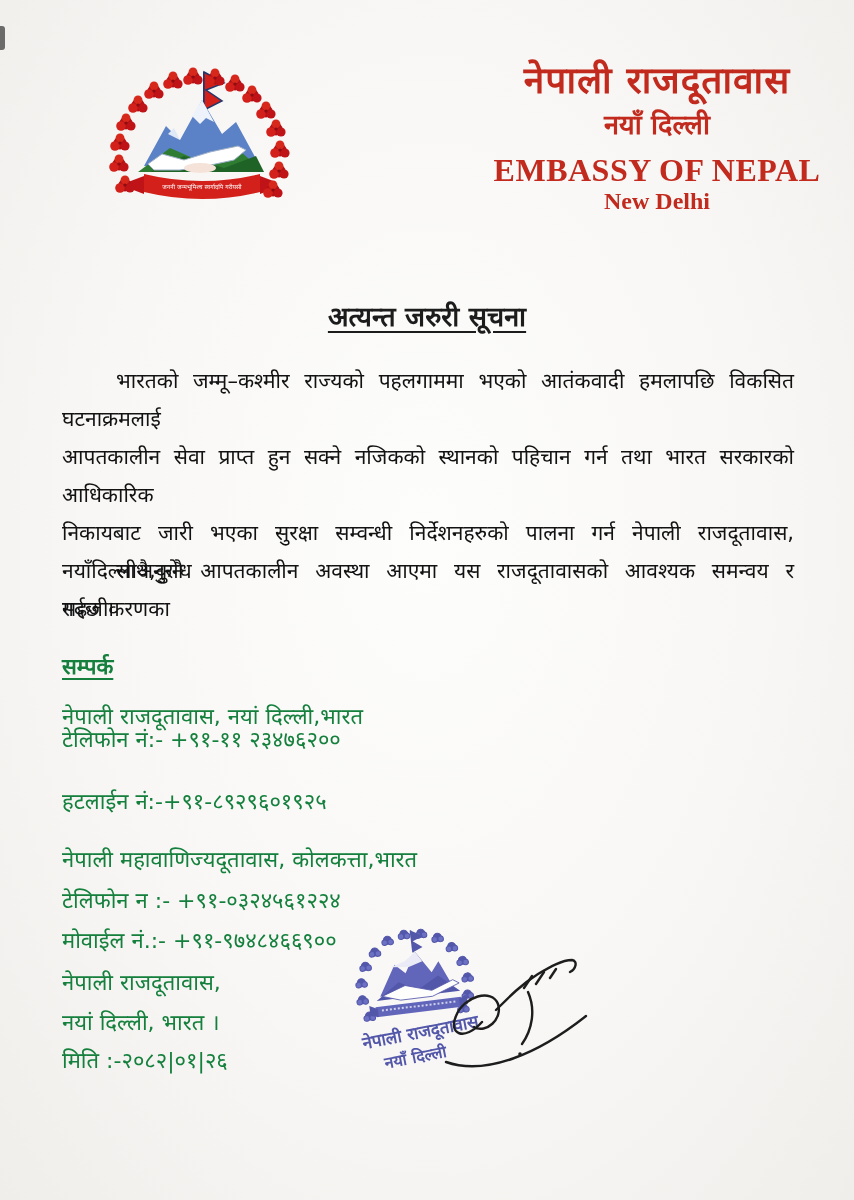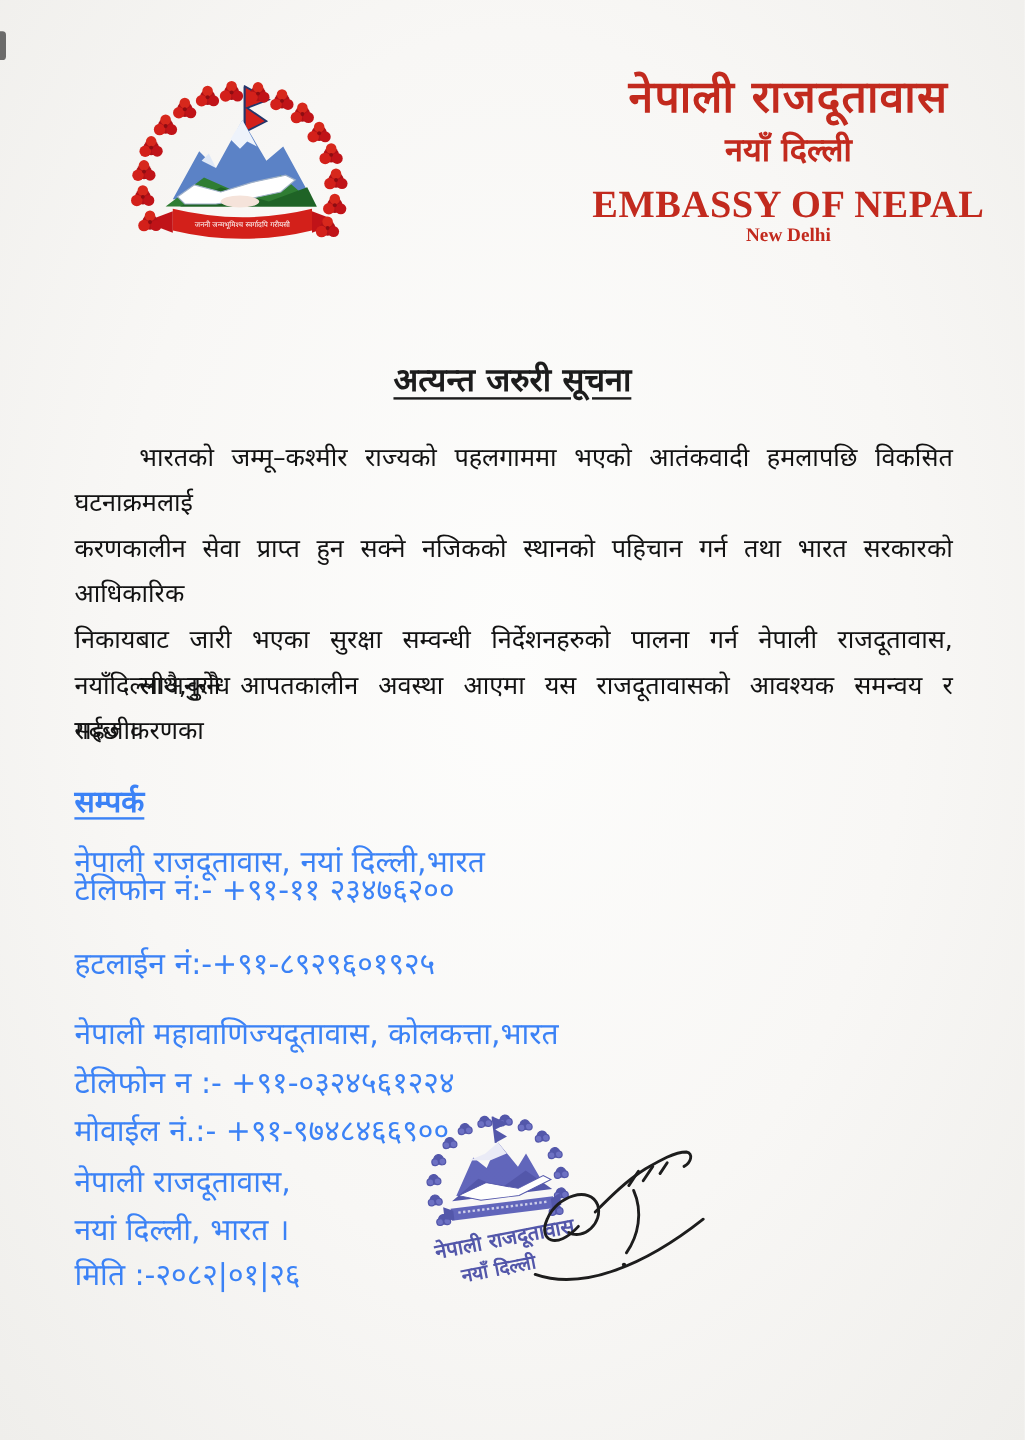--- a/index.html
+++ b/index.html
@@ -10,34 +10,34 @@
       radial-gradient(ellipse at 50% 45%, #fdfdfc 0%, #f8f7f5 55%, #efeeeb 100%);
     color:#1c1c1c;
   }
   .scan-mark{position:absolute;left:0;top:26px;width:5px;height:24px;background:#4a4a48;border-radius:0 3px 3px 0;opacity:.8;}
   
   .logo{position:absolute;left:88px;top:64px;width:228px;height:152px;}
   .header-right{position:absolute;left:470px;top:60px;width:374px;text-align:center;color:#c22a1e;}
   .org-np{font-size:37px;font-weight:bold;line-height:1.15;letter-spacing:1px;}
   .city-np{font-size:27px;font-weight:bold;margin-top:2px;}
   .org-en{font-family:"Liberation Serif",serif;font-weight:bold;font-size:32px;margin-top:10px;letter-spacing:.5px;}
-  .city-en{font-family:"Liberation Serif",serif;font-weight:bold;font-size:16px;line-height:1.05;}
+  .city-en{font-family:"Liberation Serif",serif;font-weight:bold;font-size:24px;line-height:1.05;}
   
   .notice-title{position:absolute;top:297px;left:0;width:100%;text-align:center;
     font-size:27px;font-weight:bold;}
   .notice-title span{text-decoration:underline;text-underline-offset:5px;text-decoration-thickness:2px;}
   
   .para{position:absolute;left:62px;right:60px;font-size:21px;line-height:38px;color:#121212;}
   .para1{top:362px;}
   .para2{top:552px;}
   .pline{text-align:justify;text-align-last:justify;white-space:normal;}
   .pline.first{text-indent:54px;}
   .pline.last{text-align-last:left;}
   
-  .cline{position:absolute;left:62px;font-size:25px;color:#3b82f6;white-space:nowrap;}
+  .cline{position:absolute;left:62px;font-size:22px;color:#15803d;white-space:nowrap;}
   .contact-heading{top:650px;font-weight:bold;text-decoration:underline;text-underline-offset:4px;}
   .l-embassy{top:700px;}
   .l-phone{top:723px;}
   .l-hotline{top:785px;text-align:center;}
   .l-consulate{top:843px;}
   .l-ctel{top:884px;}
   .l-cmob{top:924px;}
   .l-s1{top:966px;}
   .l-s2{top:1006px;}
   .l-date{top:1044px;}
@@ -115,21 +115,21 @@
   <div class="org-en">EMBASSY OF NEPAL</div>
   <div class="city-en">New Delhi</div>
 </div>
 
 <div class="notice-title">
   <span>अत्यन्त जरुरी सूचना</span>
 </div>
 
 <div class="para para1">
   <div class="pline first">भारतको जम्मू–कश्मीर राज्यको पहलगाममा भएको आतंकवादी हमलापछि विकसित घटनाक्रमलाई</div>
-  <div class="pline">करणकालीन सेवा प्राप्त हुन सक्ने नजिकको स्थानको पहिचान गर्न तथा भारत सरकारको आधिकारिक</div>
+  <div class="pline">आपतकालीन सेवा प्राप्त हुन सक्ने नजिकको स्थानको पहिचान गर्न तथा भारत सरकारको आधिकारिक</div>
   <div class="pline">निकायबाट जारी भएका सुरक्षा सम्वन्धी निर्देशनहरुको पालना गर्न नेपाली राजदूतावास, नयाँदिल्लीअनुरोध</div>
   <div class="pline last">गर्दछ ।</div>
 </div>
 
 <div class="para para2">
   <div class="pline first">साथै,कुनै आपतकालीन अवस्था आएमा यस राजदूतावासको आवश्यक समन्वय र सहजीकरणका</div>
 </div>
 
 <div class="cline contact-heading">सम्पर्क</div>
 <div class="cline l-embassy">नेपाली राजदूतावास, नयां दिल्ली,भारत</div>

